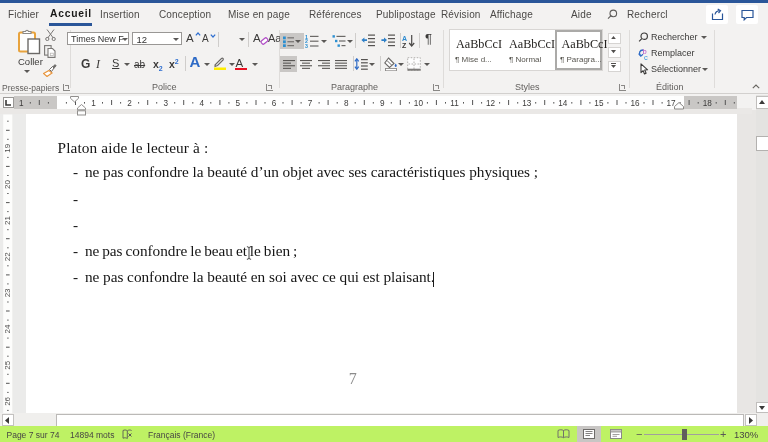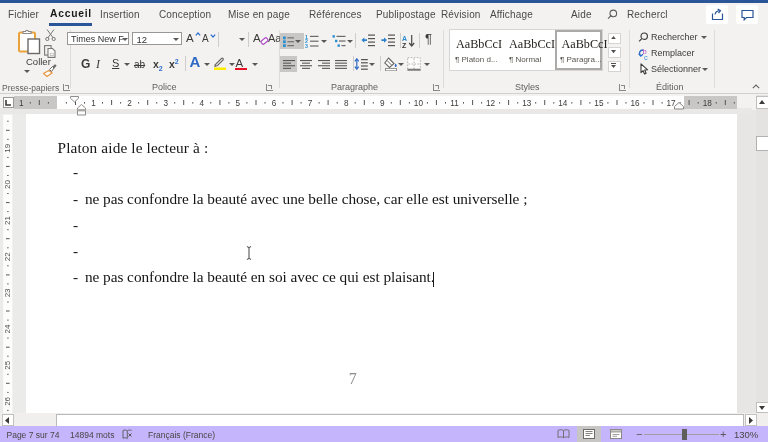--- a/index.html
+++ b/index.html
@@ -73,21 +73,21 @@
 
 <svg class="abs" style="left:752px;top:58px;" width="8" height="5" viewBox="0 0 8 5">
         <path d="M0.8 4.2 L4 1 L7.2 4.2" fill="none" stroke="#66645f" stroke-width="1.1"></path>
       </svg>
 
 <svg class="abs" style="left:17px;top:3px;" width="24" height="27" viewBox="0 0 24 27">
 <rect x="2" y="3.5" width="16" height="19" rx="1.5" fill="#fdfdfd" stroke="#e8a33d" stroke-width="2"></rect>
 <path d="M6 4.5 L6 2.5 L8.5 2.5 C8.7 1 11.3 1 11.5 2.5 L14 2.5 L14 4.5 Z" fill="#fff" stroke="#8a8886" stroke-width="1.1"></path>
 <rect x="11" y="10" width="11.5" height="14.5" fill="#fff" stroke="#6b6967" stroke-width="1.4"></rect>
 </svg>
-<span class="abs" style="left:26px;top:30px;font-size:9.5px;color:#3b3a39;">Coller</span>
+<span class="abs" style="left:18px;top:30px;font-size:9.5px;color:#3b3a39;">Coller</span>
 <div class="dd" style="left:23.5px;top:44px;"></div>
 
 <svg class="abs" style="left:45px;top:3.5px;" width="11" height="12" viewBox="0 0 11 12">
 <path d="M2 0.5 L8.3 9" fill="none" stroke="#7a7876" stroke-width="1"></path>
 <path d="M9 0.5 L2.7 9" fill="none" stroke="#7a7876" stroke-width="1"></path>
 <circle cx="2.3" cy="10" r="1.6" fill="none" stroke="#7a7876" stroke-width="1"></circle>
 <circle cx="8.7" cy="10" r="1.6" fill="none" stroke="#7a7876" stroke-width="1"></circle>
 </svg>
 
 <svg class="abs" style="left:44px;top:19.5px;" width="12" height="13" viewBox="0 0 12 13">
@@ -245,21 +245,21 @@
 <path d="M7 1.5 L7 12.5 M1.5 7 L12.5 7" stroke="#b3b1af" stroke-width="1" stroke-dasharray="1.6 1.4"></path>
 <rect x="0.4" y="11.7" width="13.2" height="2" fill="#7e7c7a"></rect>
 </svg>
 <div class="dd" style="left:424px;top:37.5px;"></div>
 
 <div class="abs" style="left:449px;top:3px;width:154px;height:42px;background:#fff;border:1px solid #d8d6d4;box-sizing:border-box;"></div>
 <div class="abs" style="left:554.5px;top:4px;width:47px;height:40px;background:#fff;border:2px solid #abaaa8;box-sizing:border-box;"></div>
 <span class="abs" style="left:456px;top:11px;font-family:'Liberation Serif',serif;font-size:12.2px;color:#24221f;">AaBbCcI</span>
 <span class="abs" style="left:509px;top:11px;font-family:'Liberation Serif',serif;font-size:12.2px;color:#24221f;">AaBbCcI</span>
 <span class="abs" style="left:561.5px;top:11px;font-family:'Liberation Serif',serif;font-size:12.2px;color:#24221f;">AaBbCcI</span>
-<span class="abs" style="left:455px;top:29px;font-size:8px;color:#57554f;">¶ Platon d...</span>
+<span class="abs" style="left:455px;top:29px;font-size:8px;color:#57554f;">¶ Mise d...</span>
 <span class="abs" style="left:509px;top:29px;font-size:8px;color:#57554f;">¶ Normal</span>
 <span class="abs" style="left:560px;top:29px;font-size:8px;color:#57554f;">¶ Paragra...</span>
 
 <div class="sbtn" style="left:607.5px;top:7px;width:11px;height:9.5px;border-color:#d6d4d2;"></div>
 <svg class="abs" style="left:610.5px;top:10px;" width="5" height="3.5" viewBox="0 0 5 3.5">
         <path d="M0 3.2 L2.5 0 L5 3.2 Z" fill="#514f4d"></path>
       </svg>
 <div class="sbtn" style="left:607.5px;top:21px;width:11px;height:9.5px;border-color:#d6d4d2;"></div>
 <svg class="abs" style="left:610.5px;top:24.5px;" width="5" height="3.5" viewBox="0 0 5 3.5">
         <path d="M0 0 L2.5 3.2 L5 0 Z" fill="#514f4d"></path>
@@ -427,24 +427,25 @@
         <text x="7.6" y="255.2" font-size="8" fill="#4e4d4c" text-anchor="middle" transform="rotate(-90 7.6 255.2)" dominant-baseline="central" font-family="Liberation Sans">25</text>
         <rect x="7.2" y="263.8" width="1.4" height="1" fill="#555"></rect>
         <rect x="6" y="272.8" width="3.6" height="1" fill="#555"></rect>
         <rect x="7.2" y="281.9" width="1.4" height="1" fill="#555"></rect>
         <text x="7.6" y="291.4" font-size="8" fill="#4e4d4c" text-anchor="middle" transform="rotate(-90 7.6 291.4)" dominant-baseline="central" font-family="Liberation Sans">26</text>
         <rect x="7.2" y="299.9" width="1.4" height="1" fill="#555"></rect>
       </svg>
 <div class="abs" style="left:25.5px;top:4.5px;width:711px;height:298.5px;background:#fff;"></div>
 <div class="docline" style="left:57.5px;top:30.4px;letter-spacing:0.13px;">Platon aide le lecteur à :</div>
 <div class="docline" style="left:73px;top:54.8px;">-</div>
+<div class="docline" style="left:84.9px;top:54.8px;">ne pas confondre la beauté d’un objet avec ses caractéristiques physiques ;</div>
 <div class="docline" style="left:73px;top:81px;">-</div>
-<div class="docline" style="left:84.9px;top:81px;">ne pas confondre la beauté avec une belle chose, car elle est universelle ;</div>
 <div class="docline" style="left:73px;top:107.2px;">-</div>
 <div class="docline" style="left:73px;top:133.4px;">-</div>
+<div class="docline" style="left:84.9px;top:133.4px;word-spacing:-0.8px;">ne pas confondre le beau et le bien ;</div>
 <div class="docline" style="left:73px;top:159.6px;">-</div>
 <div class="docline" style="left:84.9px;top:159.6px;">ne pas confondre la beauté en soi avec ce qui est plaisant.</div>
 
 <div class="abs" style="left:432.6px;top:162px;width:1.2px;height:15.3px;background:#1a1a1a;"></div>
 
 <svg class="abs" style="left:246.4px;top:136.5px;" width="6" height="14" viewBox="0 0 6 14">
 <path d="M0.9 0.7 C1.7 0.7 2.4 1 3 1.7 C3.6 1 4.3 0.7 5.1 0.7 M3 1.7 L3 12.3 M0.9 13.3 C1.7 13.3 2.4 13 3 12.3 C3.6 13 4.3 13.3 5.1 13.3" fill="none" stroke="#3a3a3a" stroke-width="0.95"></path>
 </svg>
 
 <div class="abs" style="left:348.7px;top:260px;font-family:'Liberation Serif',serif;font-size:16px;color:#8c8c8c;">7</div>
@@ -467,21 +468,21 @@
 <svg class="abs" style="left:5px;top:4.5px;" width="4" height="7" viewBox="0 0 4 7">
         <path d="M4 0 L0 3.5 L4 7 Z" fill="#3b3a39"></path>
       </svg>
 <div class="sbtn" style="left:56px;top:1px;width:686px;height:11px;border-color:#bbb9b7;"></div>
 <div class="sbtn" style="left:744.5px;top:1.5px;width:10.5px;height:10px;"></div>
 <svg class="abs" style="left:748.5px;top:4.5px;" width="4" height="7" viewBox="0 0 4 7">
         <path d="M0 0 L4 3.5 L0 7 Z" fill="#3b3a39"></path>
       </svg>
 </div>
 
-<div class="abs" style="left:0;top:425.5px;width:768px;height:16.5px;background:#c4b5fd;font-size:8.5px;color:#484644;">
+<div class="abs" style="left:0;top:425.5px;width:768px;height:16.5px;background:#bef264;font-size:8.5px;color:#484644;">
 <span class="abs" style="left:6.5px;top:4.5px;">Page 7 sur 74</span>
 <span class="abs" style="left:70px;top:4.5px;">14894 mots</span>
 <svg class="abs" style="left:122px;top:3px;" width="11" height="11" viewBox="0 0 11 11">
 <path d="M1 1.5 C2.5 0.8 4 0.8 5.3 1.8 L5.3 9.5 C4 8.6 2.5 8.6 1 9.2 Z" fill="none" stroke="#5a5856" stroke-width="0.9"></path>
 <path d="M9.6 1.5 C8.2 0.8 6.7 0.8 5.4 1.8" fill="none" stroke="#5a5856" stroke-width="0.9"></path>
 <path d="M6.5 4.5 L9.5 7.5 M9.5 4.5 L6.5 7.5" stroke="#5a5856" stroke-width="1"></path>
 </svg>
 <span class="abs" style="left:148px;top:4.5px;">Français (France)</span>
 <svg class="abs" style="left:557px;top:3.5px;" width="13" height="10" viewBox="0 0 13 10">
 <path d="M6.5 1.5 C5 0.5 2.5 0.5 1 1.5 L1 8.5 C2.5 7.7 5 7.7 6.5 8.7 C8 7.7 10.5 7.7 12 8.5 L12 1.5 C10.5 0.5 8 0.5 6.5 1.5 L6.5 8.7" fill="none" stroke="#6e6c6a" stroke-width="0.95"></path>

